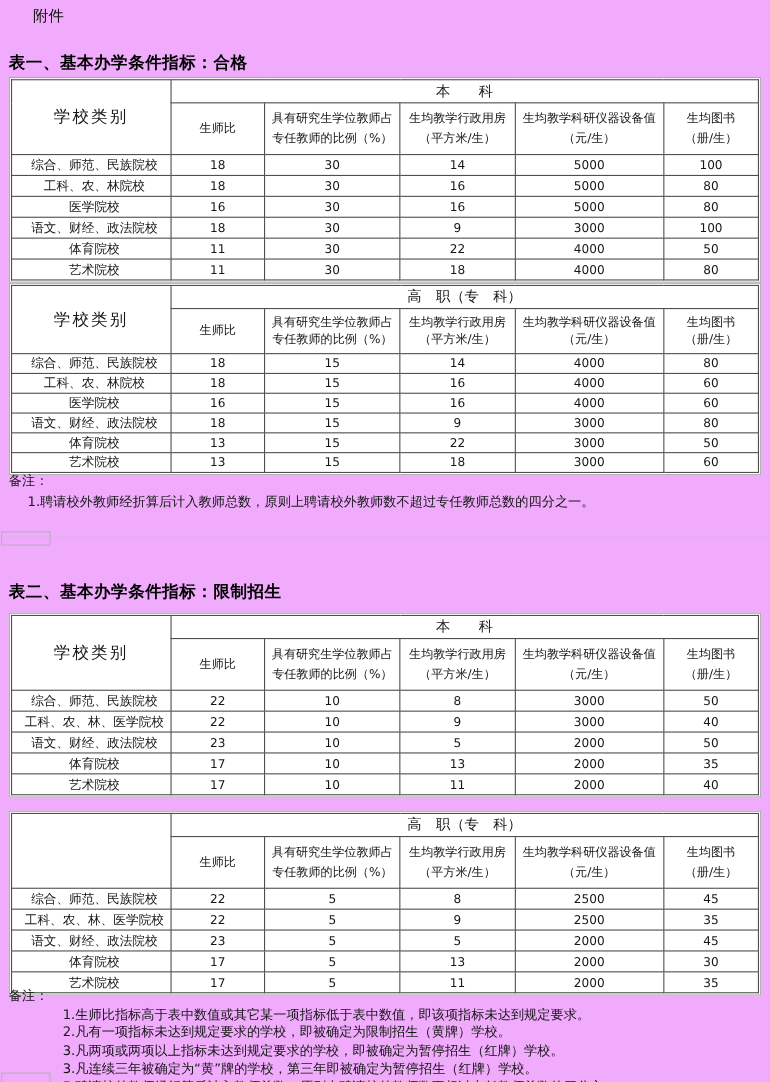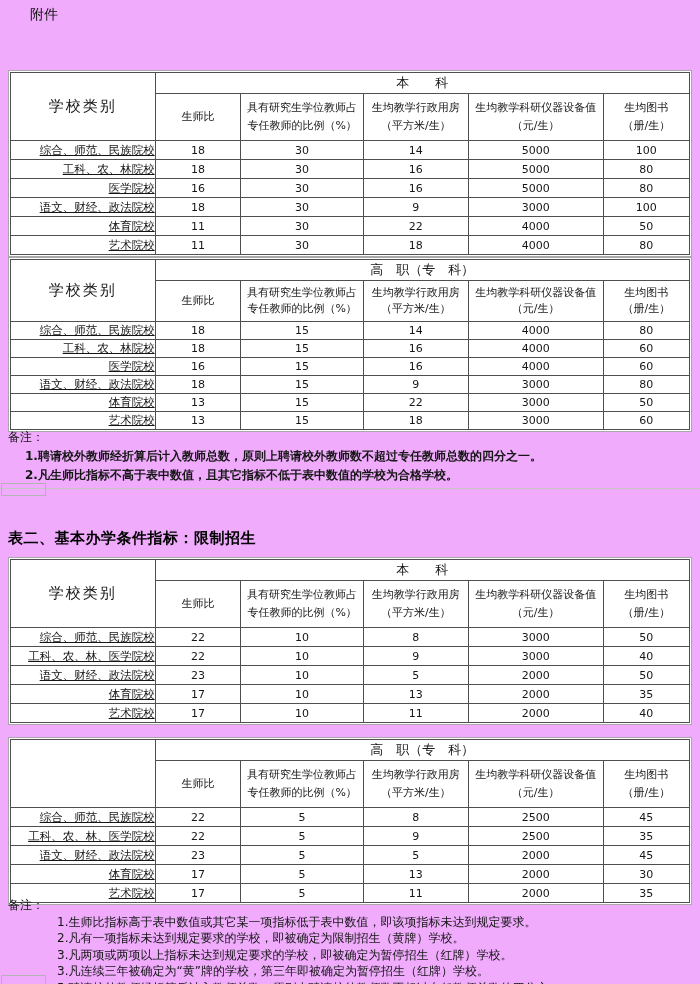--- a/index.html
+++ b/index.html
@@ -33,47 +33,48 @@
   .tbl-wrap th,.tbl-wrap td{
     border:1px solid #4f4f4f;
     text-align:center;vertical-align:middle;
     padding:0;overflow:hidden;
     font-weight:normal;color:#161616;
   }
   th.corner{font-size:15px;letter-spacing:2px;}
   th.group{height:20px;font-size:13px;}
   th.sub{height:46px;font-size:11px;line-height:1.65;white-space:pre-line;}
   .tbl-wrap.compact th.sub{height:40px;line-height:1.5;}
-  td.row-label{text-align:right;padding-left:6px;font-size:11.5px;height:18px;text-decoration:underline;}
+  td.row-label{text-align:center;padding-left:6px;font-size:11.5px;height:18px;}
   .tbl-wrap.compact td.row-label{height:17px;}
   td.num{font-size:11px;height:18px;}
   .tbl-wrap.compact td.num{height:17px;}
   
   .notes{position:absolute;left:8px;width:684px;font-size:12px;color:#161616;}
   #notes1{top:428px;line-height:19px;}
   #notes2{top:897px;line-height:16.5px;}
   .notes .note-line{white-space:nowrap;}
-  #notes1 .note-line{padding-left:17px;font-weight:bold;}
+  #notes1 .note-line{padding-left:17px;}
   #notes2 .note-line{padding-left:49px;}
   
   .pb-line{position:absolute;left:0;width:700px;border-top:1px solid #c6c6c6;height:0;}
   #pb-line1{top:488px;}
   .pb-box{position:absolute;left:1px;width:43px;height:11px;border:1px solid #b3b3b3;background:transparent;}
   #pb-box1{top:483px;}
   #pb-box2{top:975px;}
 </style>
 </head>
 <body>
 
 <div class="page">
 
   <div class="doc-header">
     <span class="attach">附件</span>
   </div>
 
+  <div class="sec-heading" id="sec1-heading">表一、基本办学条件指标：合格</div>
 
   <div class="tbl-wrap" id="tbl0">
       <table>
         <colgroup>
           <col style="width: 21.3%;">
           <col style="width: 12.6%;">
           <col style="width: 18.1%;">
           <col style="width: 15.4%;">
           <col style="width: 19.9%;">
           <col style="width: 12.7%;">
@@ -223,21 +224,20 @@
             <td class="num">3000</td>
             <td class="num">60</td>
           </tr>
         </tbody>
       </table>
     </div>
 
   <div class="notes" id="notes1">
     <div class="notes-label">备注：</div>
     <div class="note-line">1.聘请校外教师经折算后计入教师总数，原则上聘请校外教师数不超过专任教师总数的四分之一。</div>
-    <div class="note-line">2.凡生师比指标不高于表中数值，且其它指标不低于表中数值的学校为合格学校。</div>
   </div>
 
   <div class="pb-line" id="pb-line1"></div>
   <div class="pb-box" id="pb-box1"></div>
 
   <div class="sec-heading" id="sec2-heading">表二、基本办学条件指标：限制招生</div>
 
   <div class="tbl-wrap" id="tbl2">
       <table>
         <colgroup>

